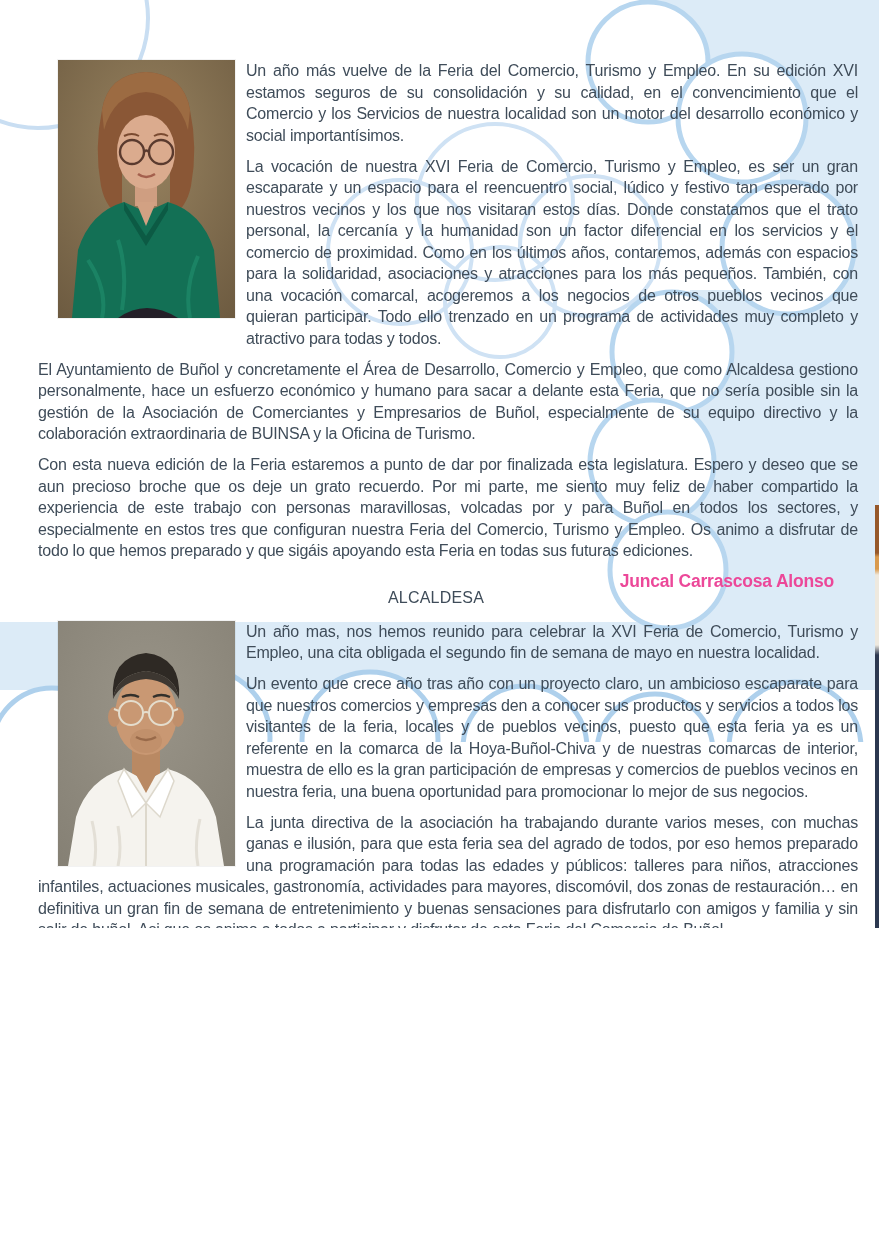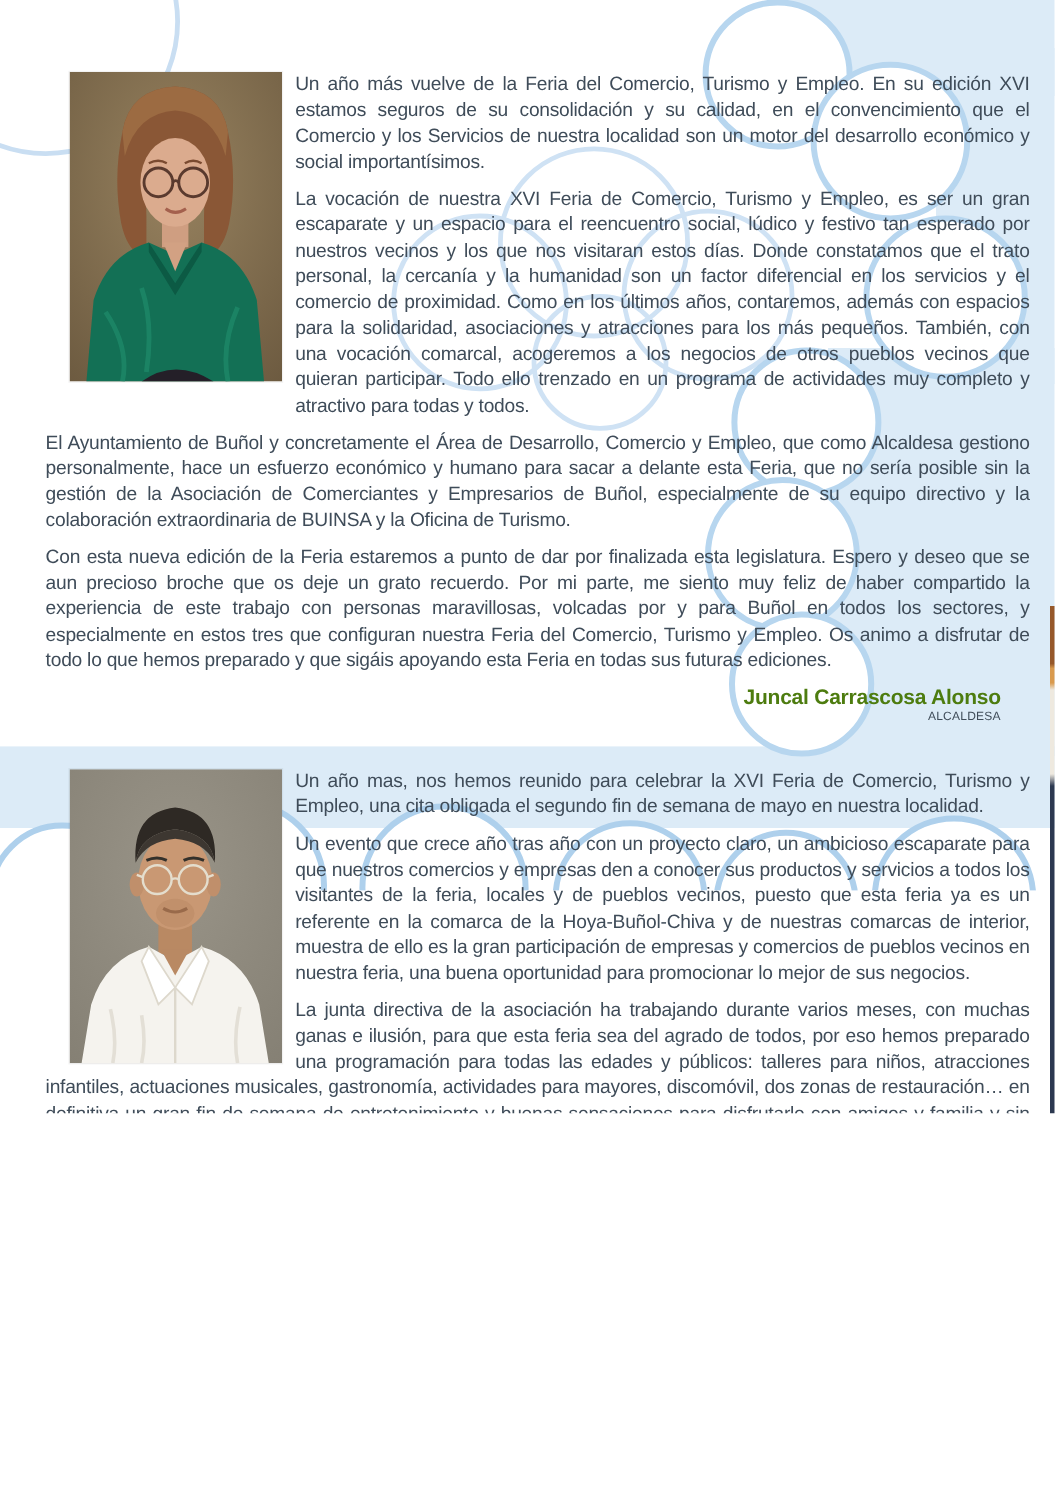--- a/index.html
+++ b/index.html
@@ -21,29 +21,29 @@
   }
   .content{
     position:relative;
     padding:60px 21px 0 38px;
     color:#3f4c59;
     font-size:16px;line-height:21.5px;
     text-align:justify;
     letter-spacing:-0.2px;
   }
   .letter::after{content:"";display:block;clear:both;}
-  .letter-2{margin-top:36px;}
+  .letter-2{margin-top:16px;}
   .photo{float:left;margin:0 11px 10px 20px;box-shadow:0 0 0 1px rgba(0,0,0,0.05);}
   .photo-1{width:177px;height:258px;}
   .photo-2{width:177px;height:245px;}
   .photo svg{display:block;width:100%;height:100%;}
   .content p{margin:0 0 9.5px 0;}
   .signature{text-align:right;padding-right:24px;margin-top:1px;}
-  .sig-name{font-weight:bold;font-size:17.5px;line-height:20px;color:#4d7c0f;}
-  .sig-role{font-size:10px;line-height:13.5px;letter-spacing:0.2px;color:#3f4c59;}
+  .sig-name{font-weight:bold;font-size:17.5px;line-height:20px;color:#ec4899;}
+  .sig-role{font-size:16px;line-height:13.5px;letter-spacing:0.2px;color:#3f4c59;text-align:center;}
 </style>
 </head>
 <body>
 
 <div class="page">
 
   <svg class="bg-svg" viewBox="0 0 879 1241" aria-hidden="true">
     <rect x="0" y="0" width="879" height="1241" fill="#ffffff"></rect>
 
     <rect x="640" y="0" width="239" height="80" fill="#dcebf7"></rect>

